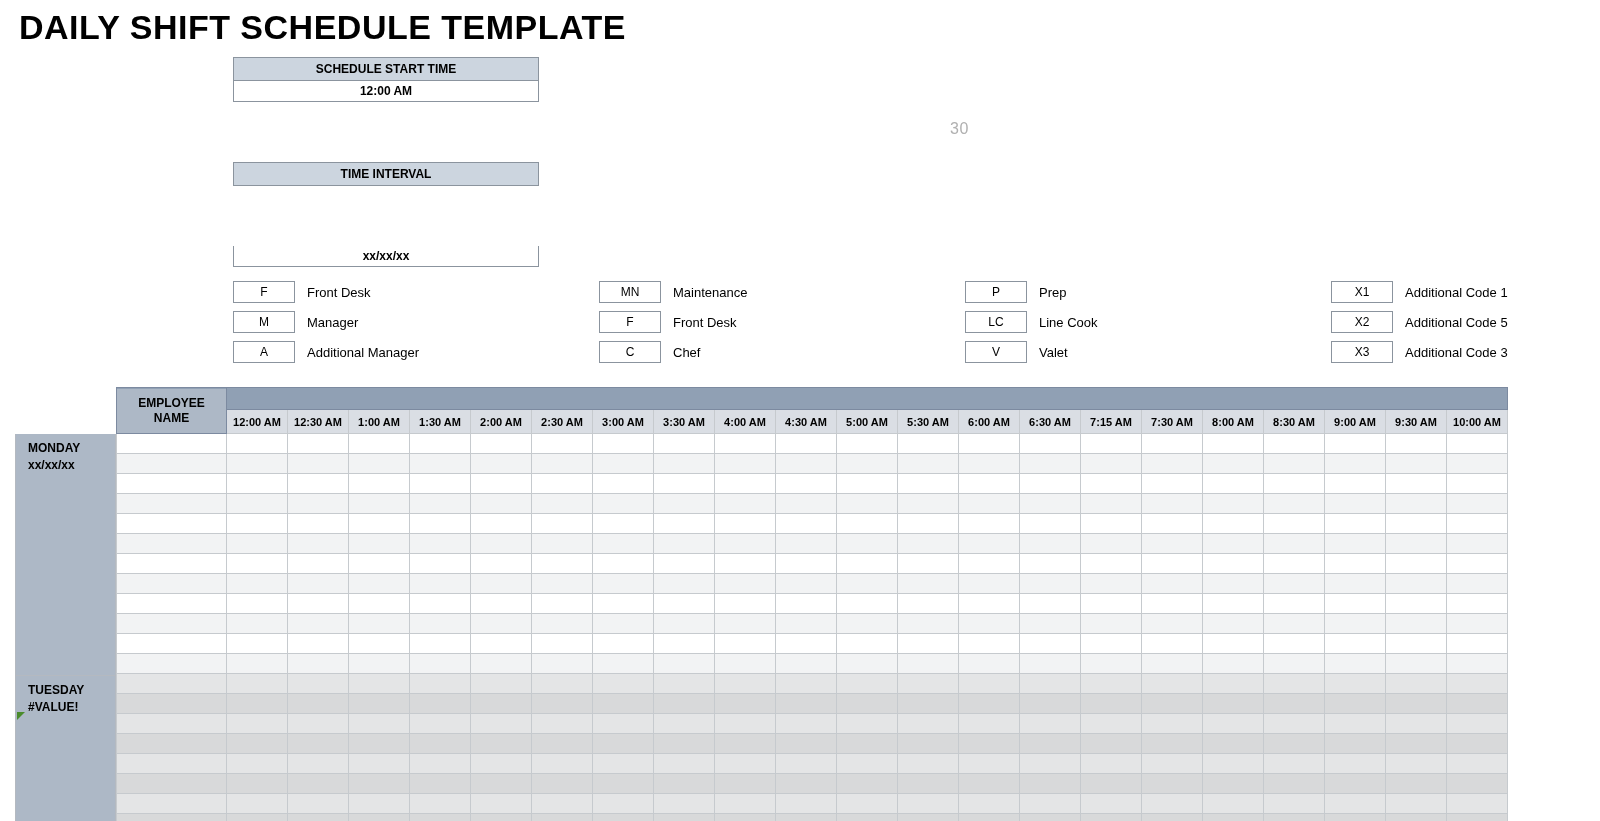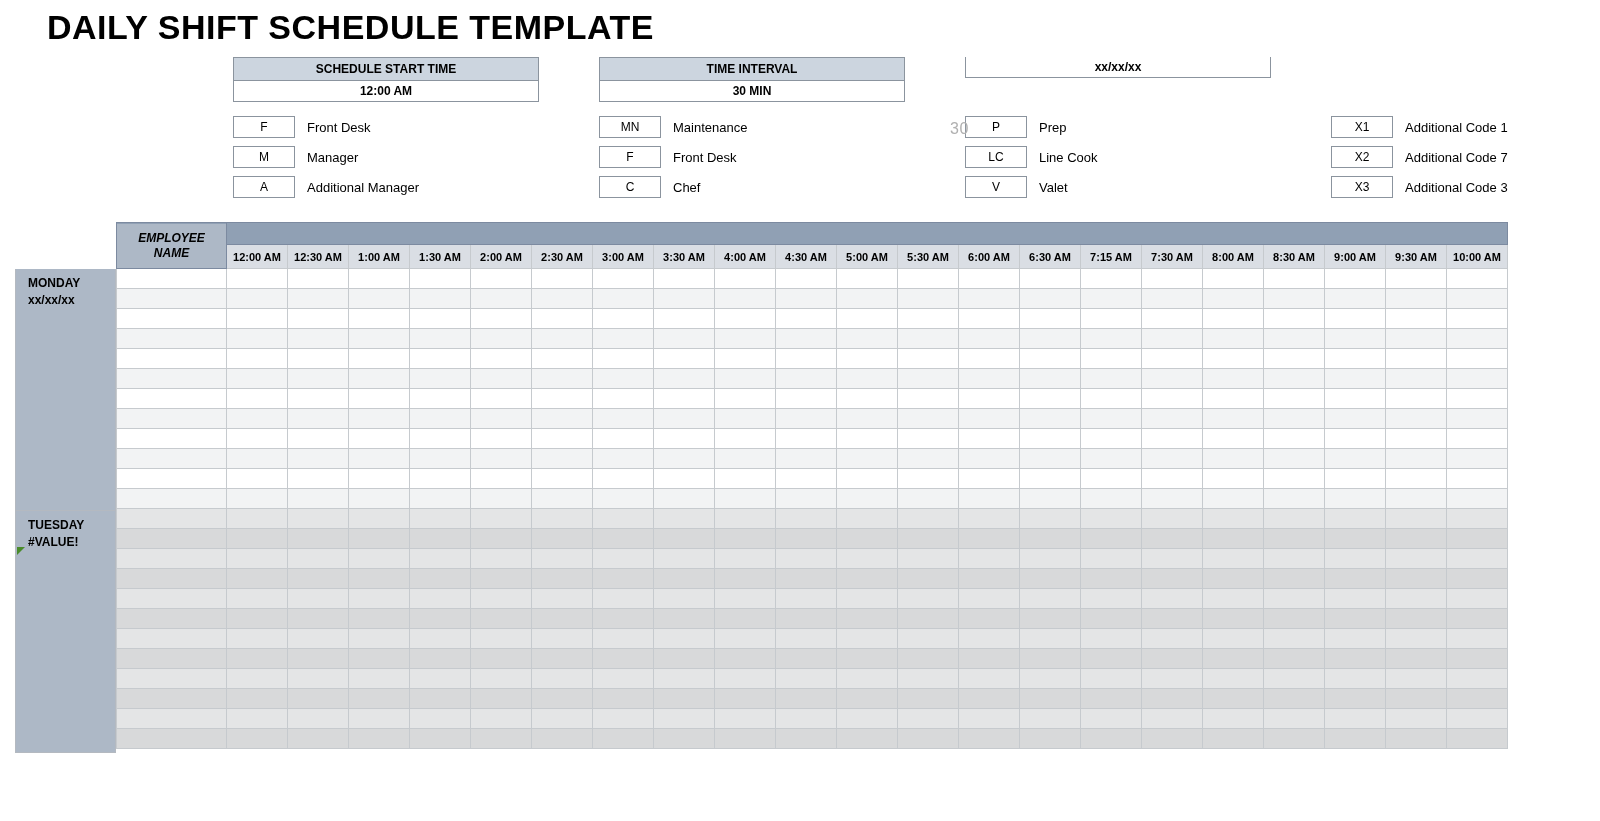--- a/index.html
+++ b/index.html
@@ -1,20 +1,20 @@
 <!DOCTYPE html>
 <html><head>
 <meta charset="utf-8">
 <style>
   * { box-sizing: border-box; margin: 0; padding: 0; }
   body { font-family: Arial, Helvetica, sans-serif; background: #fff; color: #000; font-size: 13px; }
   .page { padding: 0 15px 0 15px; width: 1600px; }
-  .title { font-size: 34px; font-weight: bold; letter-spacing: 0.5px; color: #000; padding: 8px 0 6px 4px; font-family: "Arial Narrow", Arial, sans-serif; font-stretch: condensed; margin-left: 28px; }
-
-  .config-row { display: flex; gap: 60px; margin-left: 218px; margin-top: 4px; margin-bottom: 14px; }
+  .title { font-size: 34px; font-weight: bold; letter-spacing: 0.5px; color: #000; padding: 8px 0 6px 4px; font-family: "Arial Narrow", Arial, sans-serif; font-stretch: condensed; }
+
+  .config-row { display: flex; gap: 60px; margin-left: 218px; margin-top: 4px; margin-bottom: 14px; flex-direction: column; }
   .config-block { width: 306px; }
   .cfg-header { background: #ccd5df; border: 1px solid #8b949e; text-align: center; font-size: 12px; font-weight: bold; padding: 4px 0; }
   .cfg-value  { border: 1px solid #8b949e; border-top: none; text-align: center; font-size: 12px; font-weight: bold; padding: 3px 0; }
 
   .stray30 { position: absolute; left: 950px; top: 120px; font-size: 16px; color: #b0b0b0; letter-spacing: 0.5px; }
 
   .legend-zone { margin-left: 218px; display: flex; gap: 60px; margin-bottom: 16px; }
   .legend-col { width: 306px; }
   .legend-zone .col4 { width: 200px; }
   .legend-item { display: flex; align-items: center; gap: 12px; margin-bottom: 8px; font-size: 13px; }
@@ -29,21 +29,21 @@
   .day-date  { font-size: 12px; padding: 0 0 0 12px; font-weight: bold; }
   .error-triangle { position: absolute; left: 1px; top: 36px; width: 0; height: 0; border-style: solid; border-width: 8px 8px 0 0; border-color: #4a8b2b transparent transparent transparent; }
 
   .grid-wrap { position: relative; }
   table.grid { border-collapse: collapse; table-layout: fixed; }
   table.grid th, table.grid td { border: 1px solid #c6cace; }
   table.grid th.emp { width: 110px; }
   table.grid th.timecol { width: 61px; }
   tr.hdr-top { height: 22px; }
   tr.hdr-top th { background: #90a0b4; border-color: #7c8aa0; }
-  th.emp-top { background: #90a0b4; font-size: 12px; font-style: italic; }
+  th.emp-top { background: #90a0b4; font-size: 12px; }
   tr.hdr-times { height: 24px; }
   tr.hdr-times th { background: #dadee4; font-size: 11px; font-weight: bold; }
   tr.data-row { height: 20px; }
   tr.data-row td { background: #fff; }
   tr.data-row:nth-child(even) td { background: #f2f3f4; }
   tbody.tuesday tr.data-row td { background: #e4e5e6; }
   tbody.tuesday tr.data-row:nth-child(even) td { background: #d8d9da; }
 </style>
 </head>
 <body>
@@ -51,21 +51,20 @@
 <div class="page">
   <h1 class="title">DAILY SHIFT SCHEDULE TEMPLATE</h1>
 
   <div class="config-row">
     <div class="config-block">
       <div class="cfg-header">SCHEDULE START TIME</div>
       <div class="cfg-value">12:00 AM</div>
     </div>
     <div class="config-block">
       <div class="cfg-header">TIME INTERVAL</div>
-      <div class="cfg-value">30 MIN</div>
     </div>
     <div class="config-block">
       <div class="cfg-value">xx/xx/xx</div>
     </div>
   </div>
 
   <div class="stray30">30</div>
 
   <div class="legend-zone">
     <div class="legend-col" id="legend-col1">
@@ -110,21 +109,21 @@
           <div>Valet</div>
         </div>
       </div>
     <div class="legend-col col4" id="legend-col4">
         <div class="legend-item">
           <div class="legend-code">X1</div>
           <div>Additional Code 1</div>
         </div>
         <div class="legend-item">
           <div class="legend-code">X2</div>
-          <div>Additional Code 7</div>
+          <div>Additional Code 5</div>
         </div>
         <div class="legend-item">
           <div class="legend-code">X3</div>
           <div>Additional Code 3</div>
         </div>
       </div>
   </div>
 
   <div class="schedule">
     <div class="schedule-left" id="day-column">

